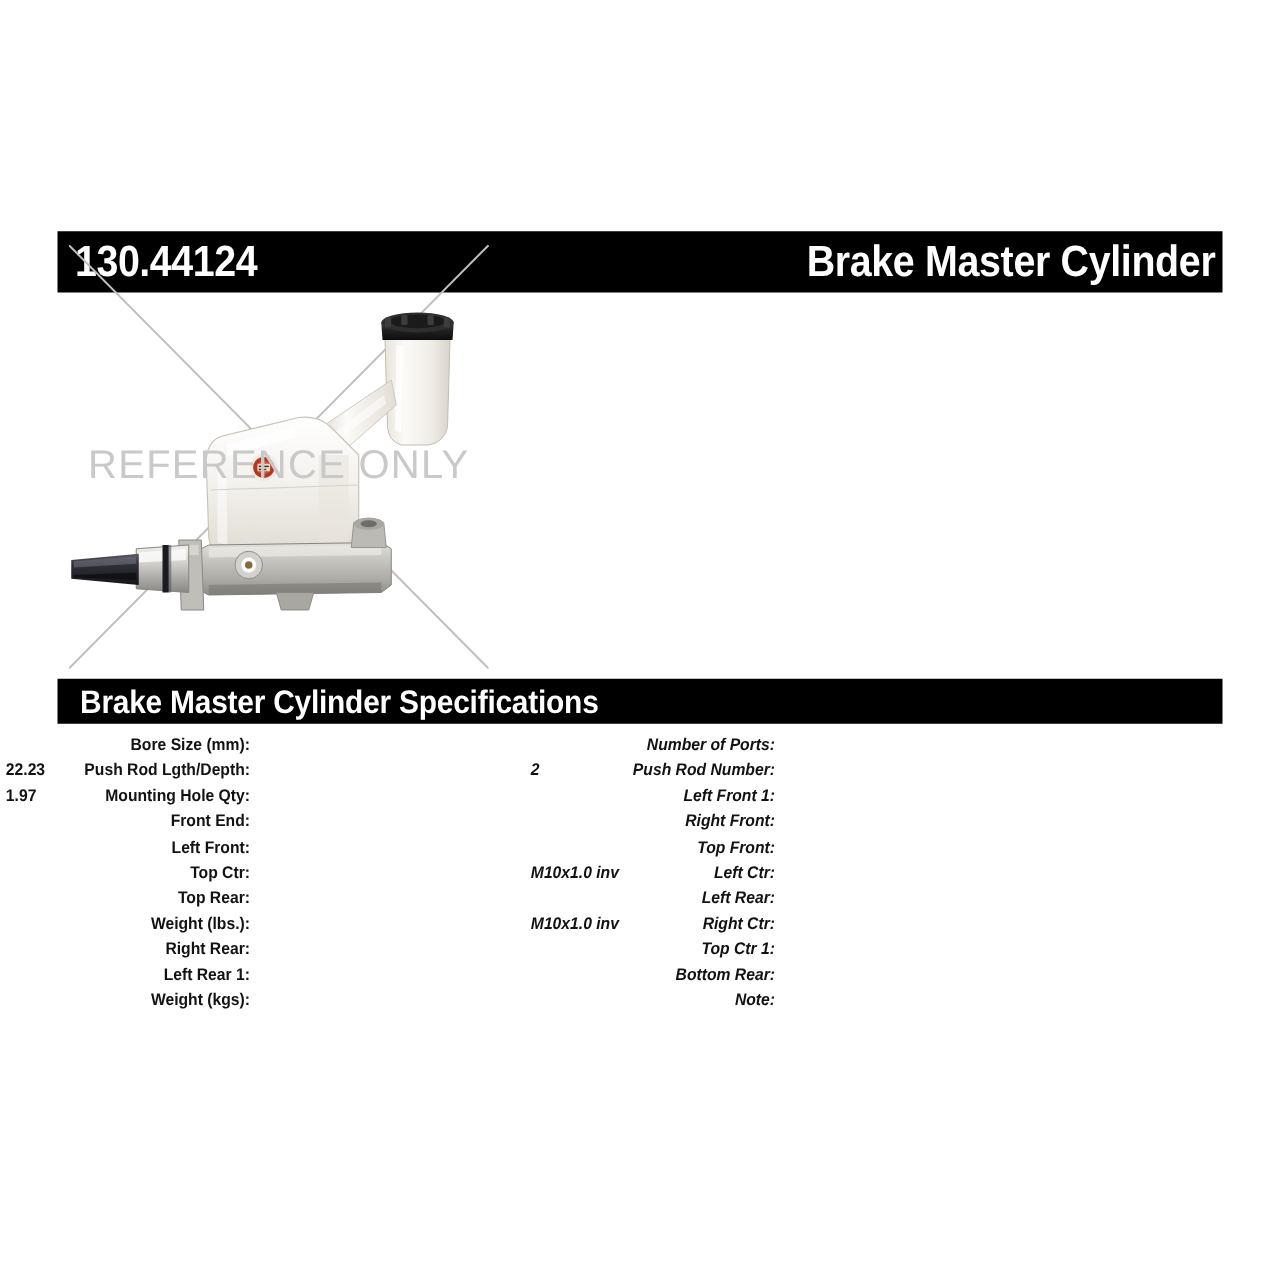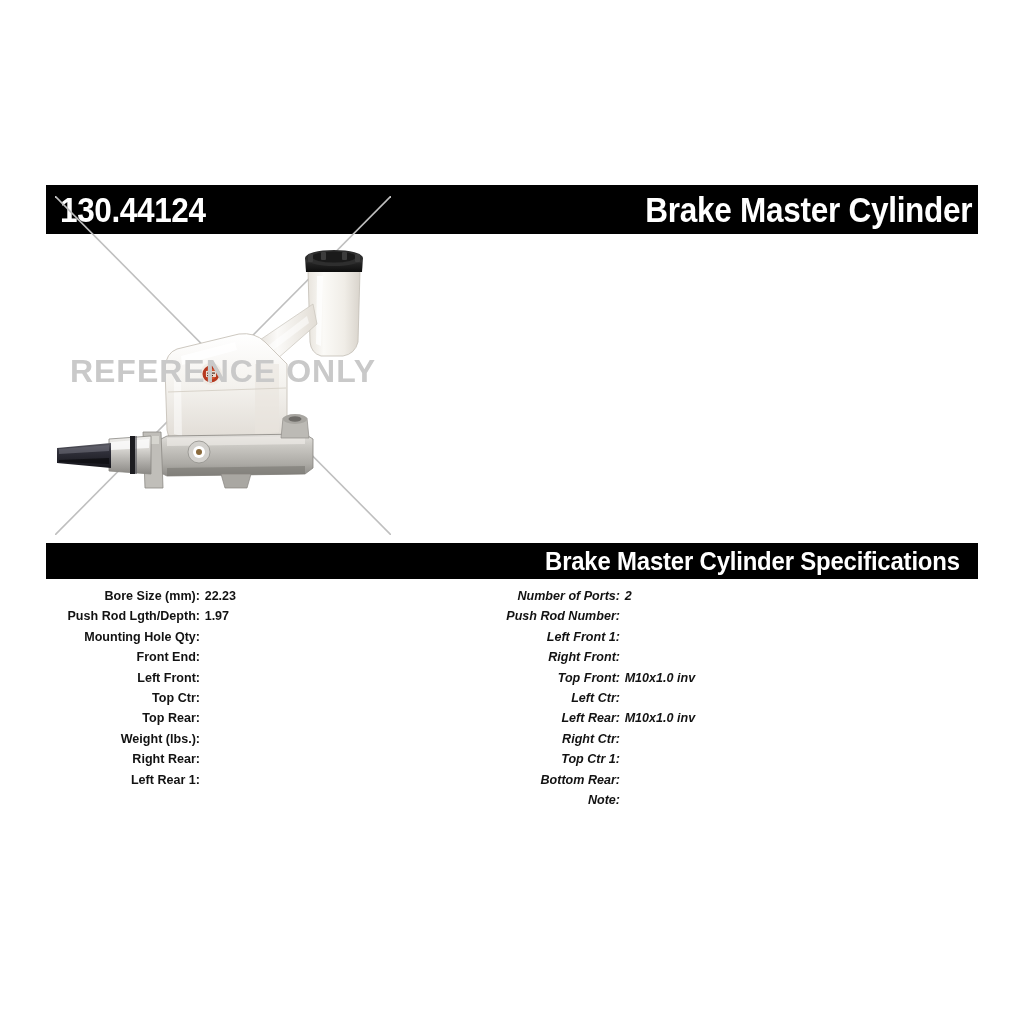--- a/index.html
+++ b/index.html
@@ -68,21 +68,21 @@
     width: 100%;
     height: 100%;
   }
   .watermark {
     position: absolute;
     left: 50%;
     top: 159px;
     transform: translateX(-50%);
     color: #c9c9c9;
     font-size: 32px;
-    font-weight: bold;
+    font-weight: normal;
     letter-spacing: 1px;
     white-space: nowrap;
     z-index: 5;
     line-height: 1;
   }
   .product-photo {
     position: absolute;
     left: 0;
     top: 0;
     width: 336px;
@@ -93,21 +93,21 @@
   
   .specs-bar {
     position: absolute;
     left: 46px;
     top: 543px;
     width: 932px;
     height: 36px;
     background: #000000;
     display: flex;
     align-items: center;
-    justify-content: flex-end;
+    justify-content: flex-start;
   }
   .specs-bar-title {
     color: #ffffff;
     font-size: 26px;
     font-weight: bold;
     letter-spacing: -0.2px;
     transform: scaleX(0.92);
     white-space: nowrap;
     line-height: 1;
   }
@@ -124,20 +124,21 @@
     top: 0;
   }
   .spec-col-left  { left: 0px;   width: 420px; }
   .spec-col-right { left: 420px; width: 420px; font-style: italic; }
 
   .spec-row {
     display: flex;
     height: 20.4px;
     align-items: flex-start;
     line-height: 20.4px;
+    flex-direction: column;
   }
   .spec-label {
     text-align: right;
     font-size: 13.5px;
     font-weight: bold;
     color: #121212;
     transform: scaleX(0.93);
     transform-origin: right center;
     white-space: nowrap;
   }
@@ -331,20 +332,24 @@
         <span class="spec-value"></span>
       </div>
       <div class="spec-row">
         <span class="spec-label">Right Rear:</span>
         <span class="spec-value"></span>
       </div>
       <div class="spec-row">
         <span class="spec-label">Left Rear 1:</span>
         <span class="spec-value"></span>
       </div>
+      <div class="spec-row">
+        <span class="spec-label">Weight (kgs):</span>
+        <span class="spec-value"></span>
+      </div>
     </div>
   <div class="spec-col spec-col-right" id="spec-col-right">
       <div class="spec-row">
         <span class="spec-label">Number of Ports:</span>
         <span class="spec-value">2</span>
       </div>
       <div class="spec-row">
         <span class="spec-label">Push Rod Number:</span>
         <span class="spec-value"></span>
       </div>

